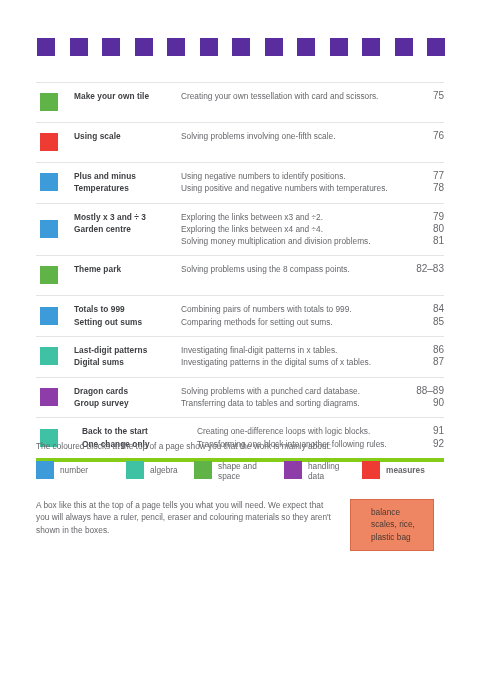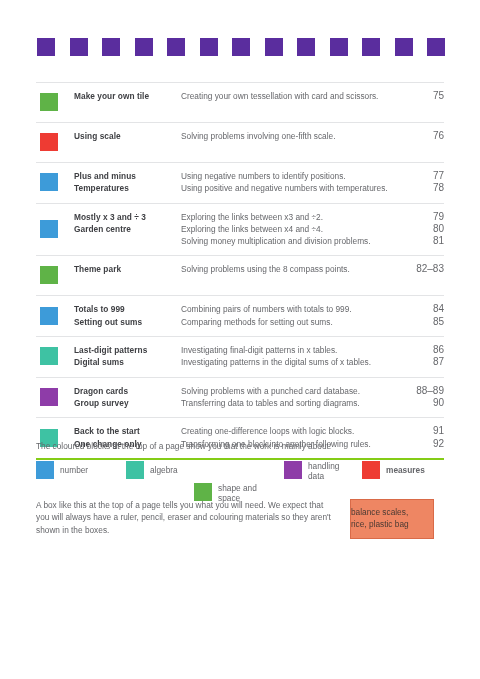--- a/index.html
+++ b/index.html
@@ -48,21 +48,22 @@
     width: 408px;
   }
   .toc-row {
     display: flex;
     align-items: flex-start;
     border-top: 1px solid #e3e4e6;
     padding: 7px 0 8px 4px;
     min-height: 24px;
   }
   .toc-row.last {
-    border-bottom: 2px solid #84cc16;
+    border-bottom: 4px solid #84cc16;
+    gap: 8px;
   }
   .swatch-cell {
     width: 34px;
     flex: 0 0 34px;
     display: flex;
     align-items: center;
     align-self: stretch;
   }
   .swatch {
     width: 18px;
@@ -131,21 +132,21 @@
   .legend-label {
     font-size: 8.3px;
     line-height: 10px;
     color: #66676b;
     margin-left: 6px;
     padding-top: 4px;
     white-space: pre-line;
   }
   .legend-item.w1 { width: 90px; }
   .legend-item.w2 { width: 68px; }
-  .legend-item.w3 { width: 90px; margin-top: 22px; }
+  .legend-item.w3 { width: 90px; }
   .legend-item.w4 { width: 78px; }
   .legend-item.w5 { width: 48px; font-weight: bold; }
   .legend-label.two-line { padding-top: 0; }
 
   
   .note-block {
     position: absolute;
     left: 36px;
     top: 499px;
     width: 408px;
@@ -159,21 +160,21 @@
     line-height: 12.3px;
     color: #66676b;
   }
   .note-box {
     margin-left: 14px;
     width: 84px;
     flex: 0 0 84px;
     background: #ee8663;
     border: 1px solid #d96a48;
     box-sizing: border-box;
-    padding: 6px 7px 7px 0;
+    padding: 6px 7px 7px 20px;
     font-size: 8.3px;
     line-height: 12.3px;
     color: #4a3a33;
   }
 </style>
 </head>
 <body>
 
 <div class="page">
 

